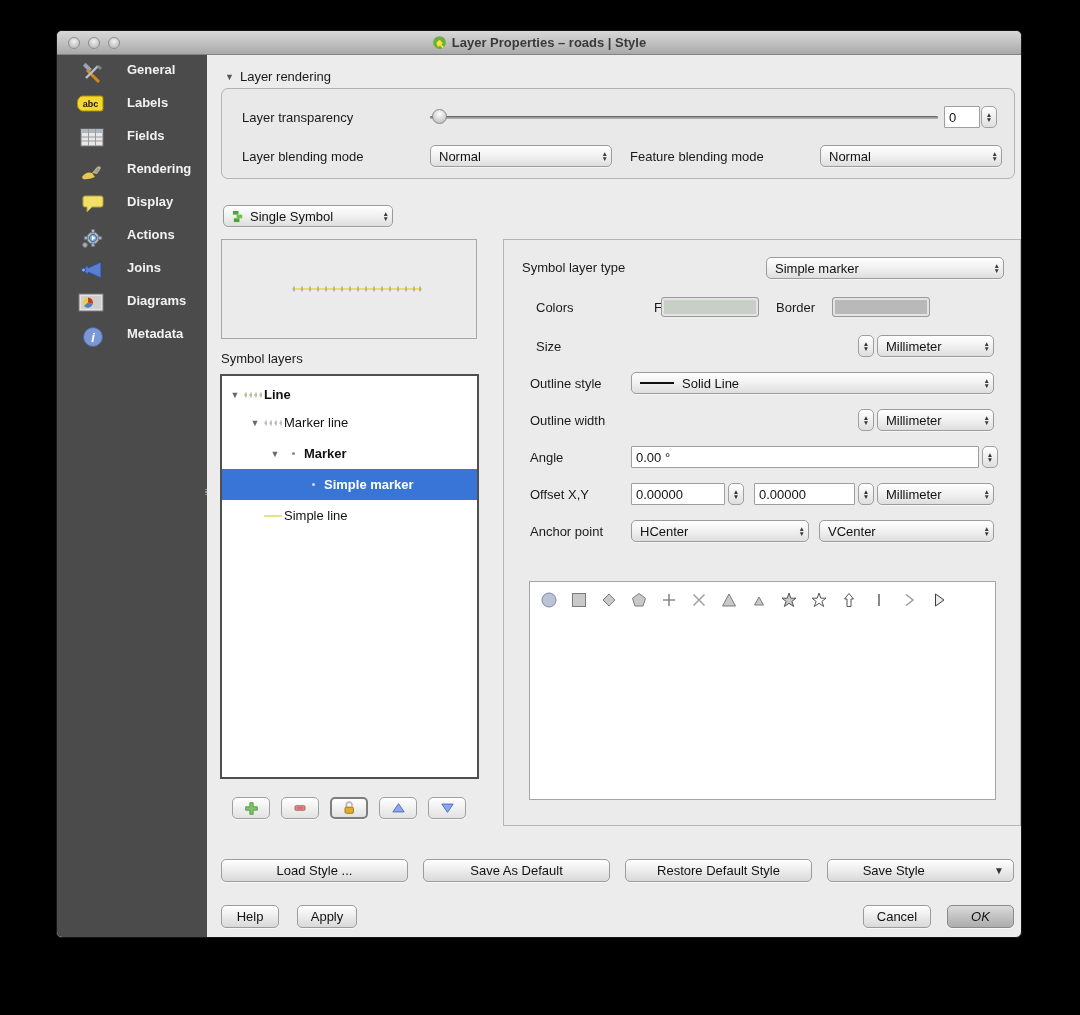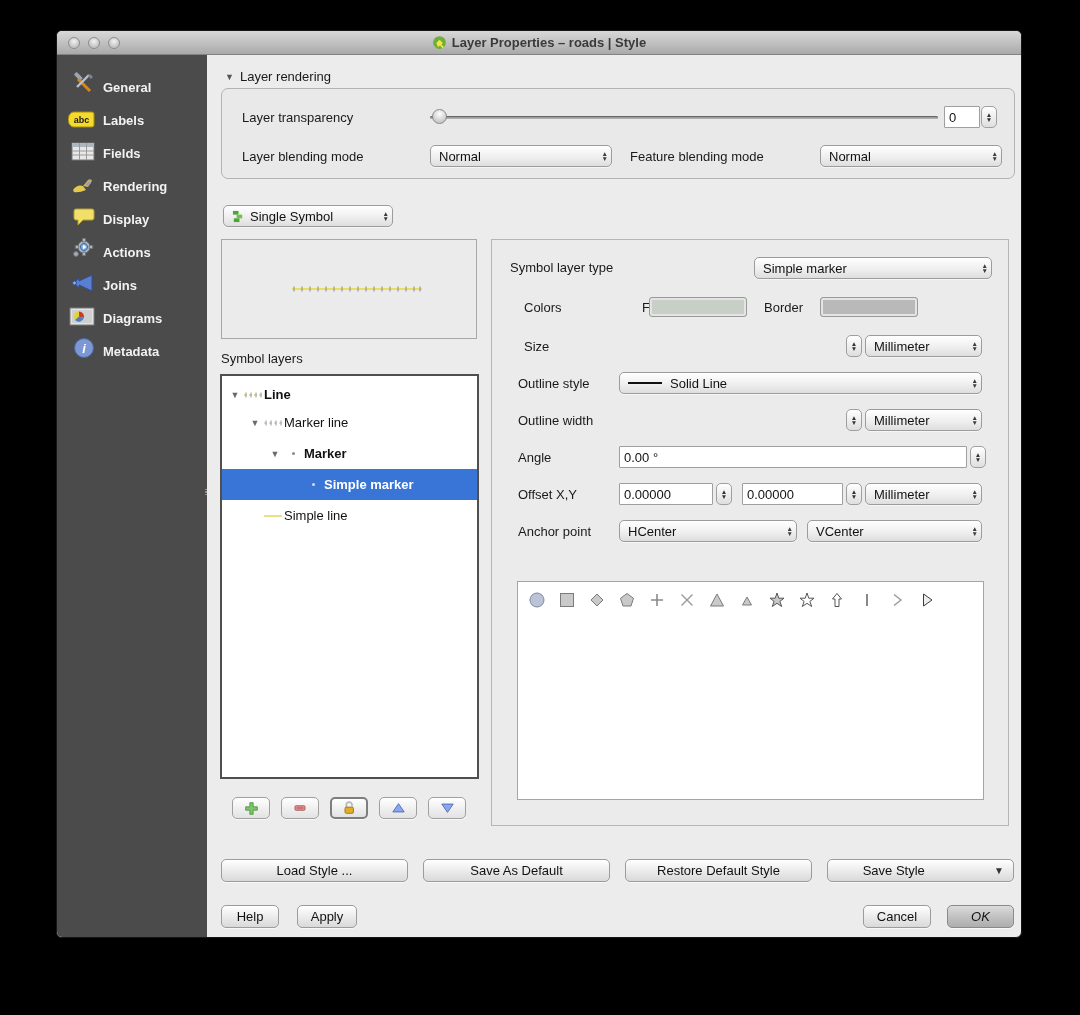--- a/index.html
+++ b/index.html
@@ -10,34 +10,34 @@
   
   .titlebar{position:relative;height:24px;background:linear-gradient(#d8d8d8,#bfbfbf 55%,#a9a9a9);
             border-bottom:1px solid #828282;display:flex;align-items:center;}
   .traffic{position:absolute;left:11px;top:0;height:100%;display:flex;align-items:center;gap:8px;}
   .tl{width:12px;height:12px;border-radius:50%;background:radial-gradient(circle at 50% 35%,#f2f2f2,#c2c2c2 70%);
       border:1px solid #8e8e8e;}
   .title{margin:0 auto;display:flex;align-items:center;gap:5px;font-size:13px;font-weight:600;color:#3a3a3a;}
   
   .wbody{position:relative;display:flex;height:883px;}
   .sidebar{width:150px;background:#4b4b4b;flex:none;padding-top:7px;}
-  .side-item{height:33px;display:flex;align-items:flex-end;gap:8px;padding-left:8px;cursor:default;}
+  .side-item{height:33px;display:flex;align-items:flex-start;gap:23px;padding-left:17px;cursor:default;}
   .side-item .icon-box{width:30px;display:flex;justify-content:flex-end;align-items:center;}
   .side-label{font-size:13px;font-weight:700;color:#f2f2f2;}
   .side-item.selected{background:linear-gradient(#e6e6e6,#c6c6c6);}
   .side-item.selected .side-label{color:#1b1b1b;}
   .content{position:relative;flex:1;background:#ececec;border-radius:22px;}
   .pane-grip{position:absolute;left:-4px;top:432px;width:8px;height:10px;display:flex;flex-direction:column;gap:1px;align-items:center;justify-content:center;}
   .pane-grip i{width:4px;height:1.5px;background:#9a9a9a;border-radius:1px;}
   
   .abs{position:absolute;}
   .label{font-size:13px;color:#1a1a1a;white-space:nowrap;}
   .b{font-weight:700;}
   .groupbox{border:1px solid #b3b3b3;border-radius:7px;background:#e9e9e9;}
-  .panelbox{border:1px solid #b6b6b6;background:#ebebeb;}
+  .panelbox{border:1px solid #b6b6b6;background:#ebebeb;margin-left:12px;}
   .disclosure{display:flex;align-items:center;gap:6px;font-size:13px;color:#1a1a1a;}
   .disclosure::before{content:"▼";font-size:9px;color:#555;}
   .dropdown{display:flex;align-items:center;height:22px;border:1px solid #9c9c9c;border-radius:5px;
             background:linear-gradient(#ffffff,#efefef 55%,#dedede);padding:0 3px 0 8px;
             box-shadow:0 1px 0 rgba(255,255,255,.55);font-size:13px;color:#111;cursor:default;}
   .dd-text{white-space:nowrap;overflow:hidden;}
   .dd-arrows{margin-left:auto;display:flex;flex-direction:column;align-items:center;color:#3c3c3c;
              font-size:6.5px;line-height:5.5px;padding-left:4px;}
   .dd-arrows::before{content:"▲";}
   .dd-arrows::after{content:"▼";}

